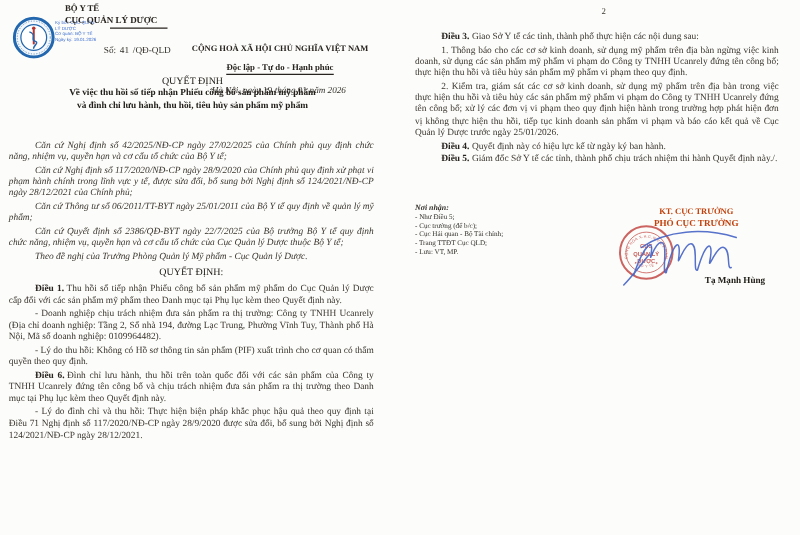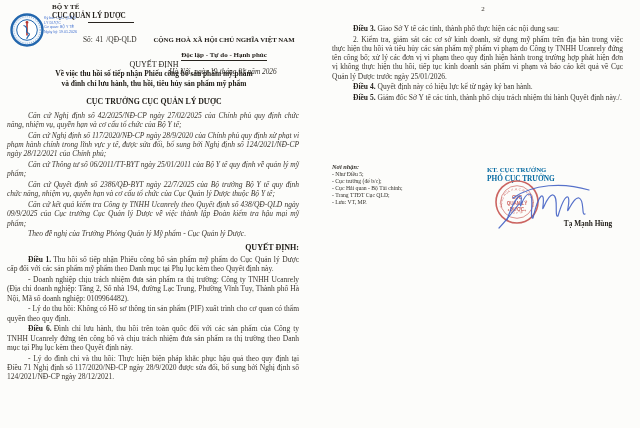--- a/index.html
+++ b/index.html
@@ -38,28 +38,28 @@
   .titleblock .s:first-of-type { margin-top:1px; }
   .titleblock .auth { font-size:7.8px; font-weight:bold; margin-top:8px; }
 
   
   .body1 { position:absolute; left:7px;  top:111px; width:292px; }
   .body2 { position:absolute; left:12px; top:24px;  width:291px; }
   p.t { font-size:7.5px; line-height:9.2px; text-align:justify; margin-bottom:1.6px; }
   p.t.ind { text-indent:21px; }
   p.recital { font-style:italic;font-family:Liberation Serif, serif; }
   b.lead { font-weight:bold; color:#27231e; margin-right:2px; }
-  .decide { text-align:right; font-size:8px; font-weight:bold; color:#23201b; margin:4px 0 3.5px; }
+  .decide { text-align:center; font-size:8px; font-weight:normal; color:#23201b; margin:4px 0 3.5px; }
 
   
   .pagenum { position:absolute; left:0; top:5px; width:326px; text-align:center; font-size:7px; color:#3a352e; }
   .recips { position:absolute; left:12px; top:163px; width:135px; color:#33302b; }
   .recips .lab { font-size:6.3px; font-weight:bold; font-style:italic; margin-bottom:1px; }
   .recips .it  { font-size:5.7px; line-height:7.1px; }
-  .sig { position:absolute; left:167px; top:165px; width:140px; color:#0369a1; }
+  .sig { position:absolute; left:167px; top:165px; width:140px; text-align:center; color:#c2410c; }
   .sig .kt  { font-size:6.8px; font-weight:bold; line-height:9px; }
   .sig .pho { font-size:7.3px; font-weight:bold; }
   .signame { position:absolute; left:208px; top:219px; width:120px; text-align:center;
              font-size:7.3px; font-weight:bold; color:#23201b; }
   .sealwrap { position:absolute; left:157px; top:176px; width:180px; height:80px; pointer-events:none; }
 </style>
 </head>
 <body>
 
 <div class="doc">
@@ -97,47 +97,46 @@
       <div><span class="l2">Độc lập - Tự do - Hạnh phúc</span></div>
       <div class="dateline">
         <span>Hà Nội, ngày</span><span class="num">19</span><span>tháng</span><span class="num">01</span><span>năm 2026</span>
       </div>
     </div>
 
     <div class="titleblock">
       <div class="h">QUYẾT ĐỊNH</div>
       <div class="s">Về việc thu hồi số tiếp nhận Phiếu công bố sản phẩm mỹ phẩm</div>
       <div class="s">và đình chỉ lưu hành, thu hồi, tiêu hủy sản phẩm mỹ phẩm</div>
-      <div class="auth">CỤC TRƯỞNG CỤC QUẢN LÝ DƯỢC</div>
     </div>
 
     <div class="body1">
       <p class="t ind recital">Căn cứ Nghị định số 42/2025/NĐ-CP ngày 27/02/2025 của Chính phủ quy định chức năng, nhiệm vụ, quyền hạn và cơ cấu tổ chức của Bộ Y tế;</p>
       <p class="t ind recital">Căn cứ Nghị định số 117/2020/NĐ-CP ngày 28/9/2020 của Chính phủ quy định xử phạt vi phạm hành chính trong lĩnh vực y tế, được sửa đổi, bổ sung bởi Nghị định số 124/2021/NĐ-CP ngày 28/12/2021 của Chính phủ;</p>
       <p class="t ind recital">Căn cứ Thông tư số 06/2011/TT-BYT ngày 25/01/2011 của Bộ Y tế quy định về quản lý mỹ phẩm;</p>
       <p class="t ind recital">Căn cứ Quyết định số 2386/QĐ-BYT ngày 22/7/2025 của Bộ trưởng Bộ Y tế quy định chức năng, nhiệm vụ, quyền hạn và cơ cấu tổ chức của Cục Quản lý Dược thuộc Bộ Y tế;</p>
-      <p class="t ind recital">Căn cứ kết quả kiểm tra Công ty TNHH Ucanrely theo Quyết định số 438/QĐ-QLD ngày 09/9/2025 của Cục trưởng Cục Quản lý Dược về việc thành lập Đoàn kiểm tra hậu mại mỹ phẩm;</p>
       <p class="t ind recital">Theo đề nghị của Trưởng Phòng Quản lý Mỹ phẩm - Cục Quản lý Dược.</p>
 
       <div class="decide">QUYẾT ĐỊNH:</div>
 
       <p class="t ind"><b class="lead">Điều 1.</b><span>Thu hồi số tiếp nhận Phiếu công bố sản phẩm mỹ phẩm do Cục Quản lý Dược cấp đối với các sản phẩm mỹ phẩm theo Danh mục tại Phụ lục kèm theo Quyết định này.</span></p>
       <p class="t ind"><span>- Doanh nghiệp chịu trách nhiệm đưa sản phẩm ra thị trường: Công ty TNHH Ucanrely (Địa chỉ doanh nghiệp: Tầng 2, Số nhà 194, đường Lạc Trung, Phường Vĩnh Tuy, Thành phố Hà Nội, Mã số doanh nghiệp: 0109964482).</span></p>
       <p class="t ind"><span>- Lý do thu hồi: Không có Hồ sơ thông tin sản phẩm (PIF) xuất trình cho cơ quan có thẩm quyền theo quy định.</span></p>
       <p class="t ind"><b class="lead">Điều 6.</b><span>Đình chỉ lưu hành, thu hồi trên toàn quốc đối với các sản phẩm của Công ty TNHH Ucanrely đứng tên công bố và chịu trách nhiệm đưa sản phẩm ra thị trường theo Danh mục tại Phụ lục kèm theo Quyết định này.</span></p>
       <p class="t ind"><span>- Lý do đình chỉ và thu hồi: Thực hiện biện pháp khắc phục hậu quả theo quy định tại Điều 71 Nghị định số 117/2020/NĐ-CP ngày 28/9/2020 được sửa đổi, bổ sung bởi Nghị định số 124/2021/NĐ-CP ngày 28/12/2021.</span></p>
     </div>
   </div>
 
   <div class="page" id="page2">
 
     <div class="pagenum">2</div>
 
     <div class="body2">
       <p class="t ind"><b class="lead">Điều 3.</b><span>Giao Sở Y tế các tỉnh, thành phố thực hiện các nội dung sau:</span></p>
+      <p class="t ind"><span>1. Thông báo cho các cơ sở kinh doanh, sử dụng mỹ phẩm trên địa bàn ngừng việc kinh doanh, sử dụng các sản phẩm mỹ phẩm vi phạm do Công ty TNHH Ucanrely đứng tên công bố; thực hiện thu hồi và tiêu hủy sản phẩm mỹ phẩm vi phạm theo quy định.</span></p>
       <p class="t ind"><span>2. Kiểm tra, giám sát các cơ sở kinh doanh, sử dụng mỹ phẩm trên địa bàn trong việc thực hiện thu hồi và tiêu hủy các sản phẩm mỹ phẩm vi phạm do Công ty TNHH Ucanrely đứng tên công bố; xử lý các đơn vị vi phạm theo quy định hiện hành trong trường hợp phát hiện đơn vị không thực hiện thu hồi, tiếp tục kinh doanh sản phẩm vi phạm và báo cáo kết quả về Cục Quản lý Dược trước ngày 25/01/2026.</span></p>
       <p class="t ind"><b class="lead">Điều 4.</b><span>Quyết định này có hiệu lực kể từ ngày ký ban hành.</span></p>
       <p class="t ind"><b class="lead">Điều 5.</b><span>Giám đốc Sở Y tế các tỉnh, thành phố chịu trách nhiệm thi hành Quyết định này./.</span></p>
     </div>
 
     <div class="recips">
       <div class="lab">Nơi nhận:</div>
       <div class="it">- Như Điều 5;</div>
       <div class="it">- Cục trưởng (để b/c);</div>
       <div class="it">- Cục Hải quan - Bộ Tài chính;</div>

